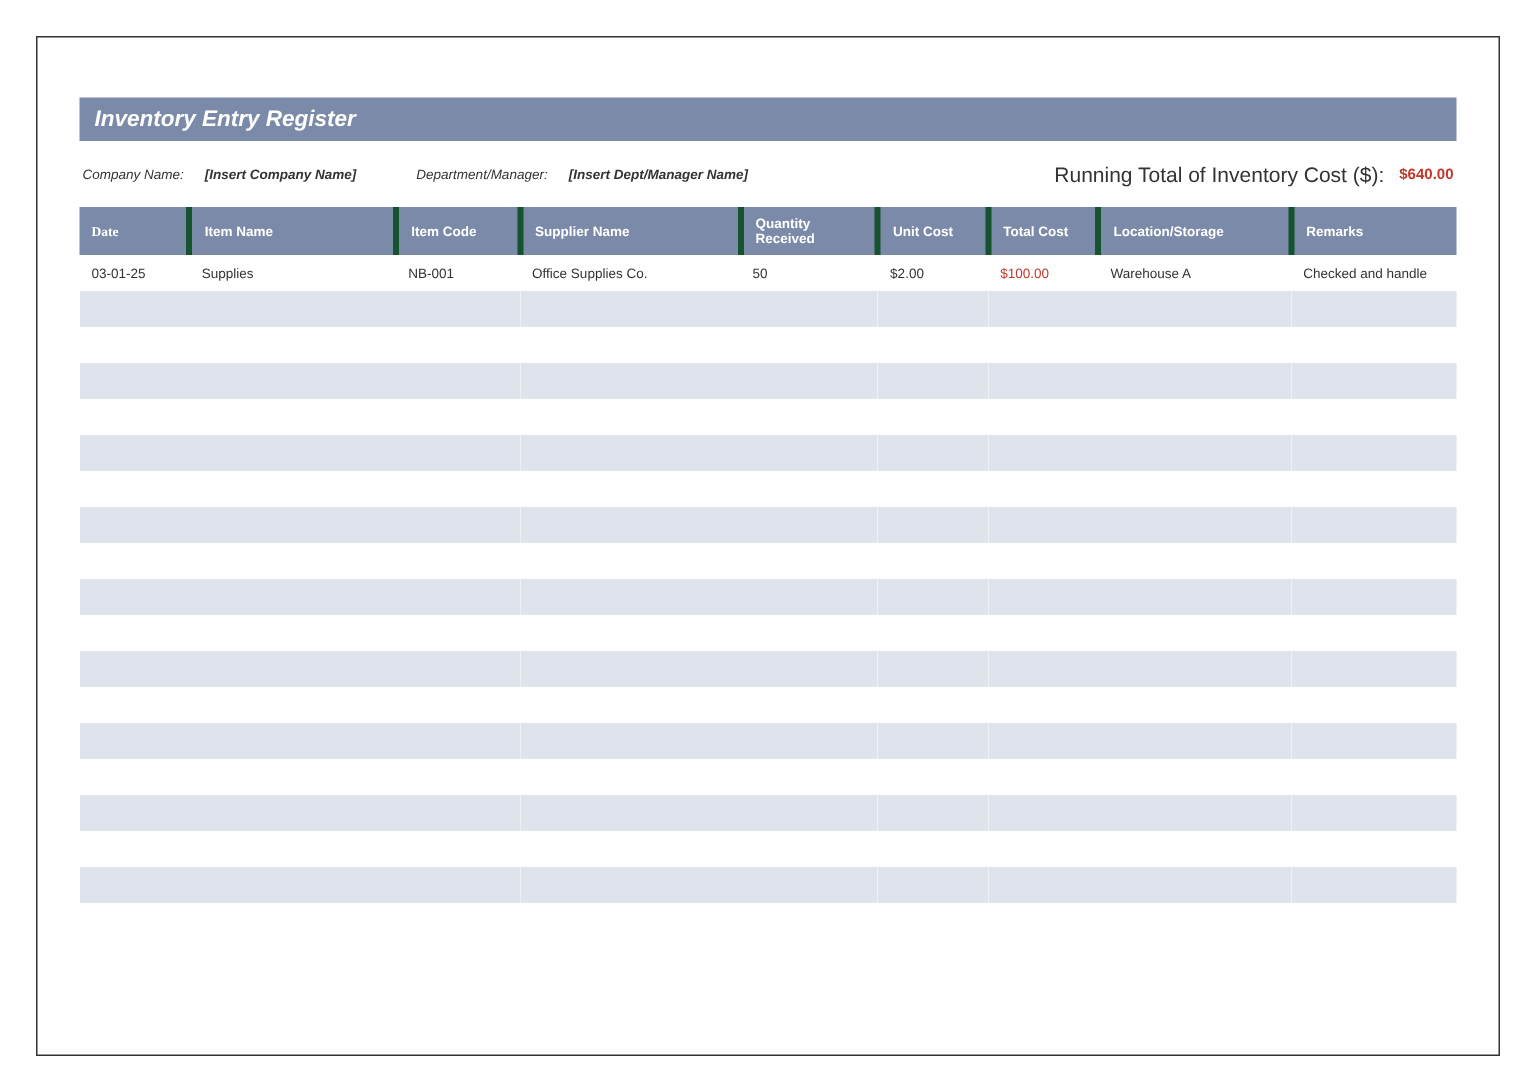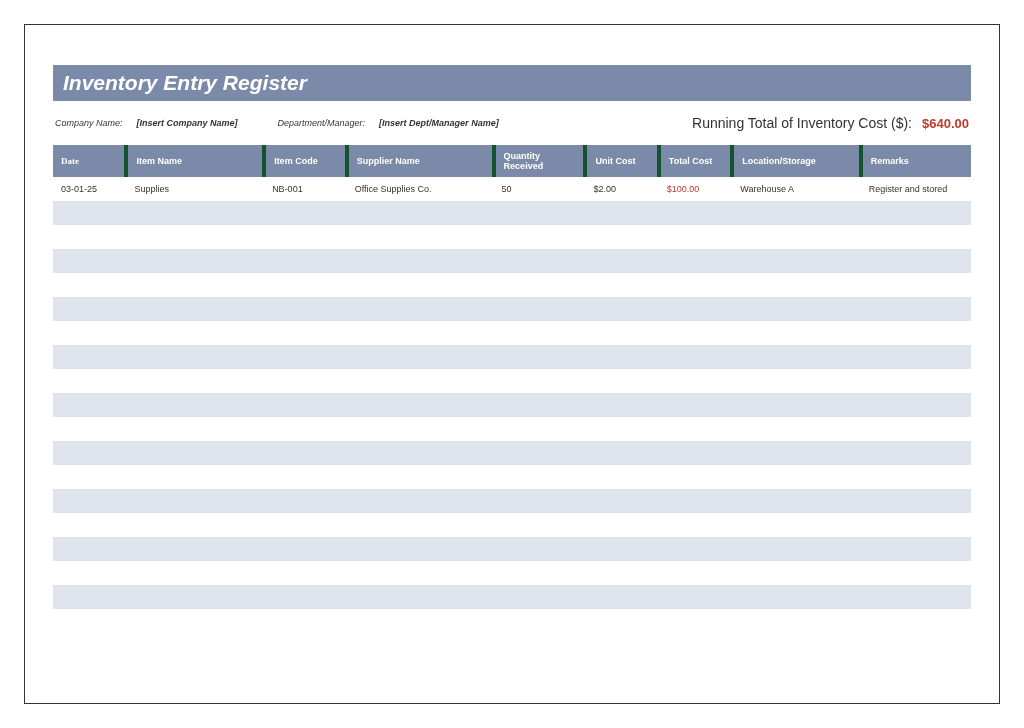--- a/index.html
+++ b/index.html
@@ -15,21 +15,21 @@
     width: 100%;
     height: 100%;
     padding: 40px 28px 28px 28px;
     position: relative;
   }
   .title-bar {
     background: #7b8aa8;
     color: #fff;
     font-style: italic;
     font-weight: bold;
-    font-size: 21px;
+    font-size: 15px;
     padding: 6px 10px;
     margin-bottom: 14px;
   }
   .info-row {
     display: flex;
     align-items: center;
     font-size: 9px;
     color: #333;
     margin-bottom: 14px;
     padding: 0 2px;
@@ -47,21 +47,21 @@
     margin-left: auto;
     display: flex;
     align-items: center;
     gap: 10px;
   }
   .running-total-label {
     font-size: 14px;
     color: #333;
   }
   .running-total-value {
-    font-size: 13px;
+    font-size: 10px;
     font-weight: bold;
     color: #c0392b;
   }
   table {
     width: 100%;
     border-collapse: collapse;
     font-size: 9px;
     table-layout: fixed;
   }
   thead th {
@@ -149,21 +149,21 @@
     <tbody id="table-body">
         <tr>
           <td>03-01-25</td>
           <td>Supplies</td>
           <td>NB-001</td>
           <td>Office Supplies Co.</td>
           <td>50</td>
           <td>$2.00</td>
           <td class="cost-cell">$100.00</td>
           <td>Warehouse A</td>
-          <td>Register and stored</td>
+          <td>Checked and handle</td>
         </tr>
         <tr>
           <td>&nbsp;</td>
           <td>&nbsp;</td>
           <td>&nbsp;</td>
           <td>&nbsp;</td>
           <td>&nbsp;</td>
           <td>&nbsp;</td>
           <td>&nbsp;</td>
           <td>&nbsp;</td>

